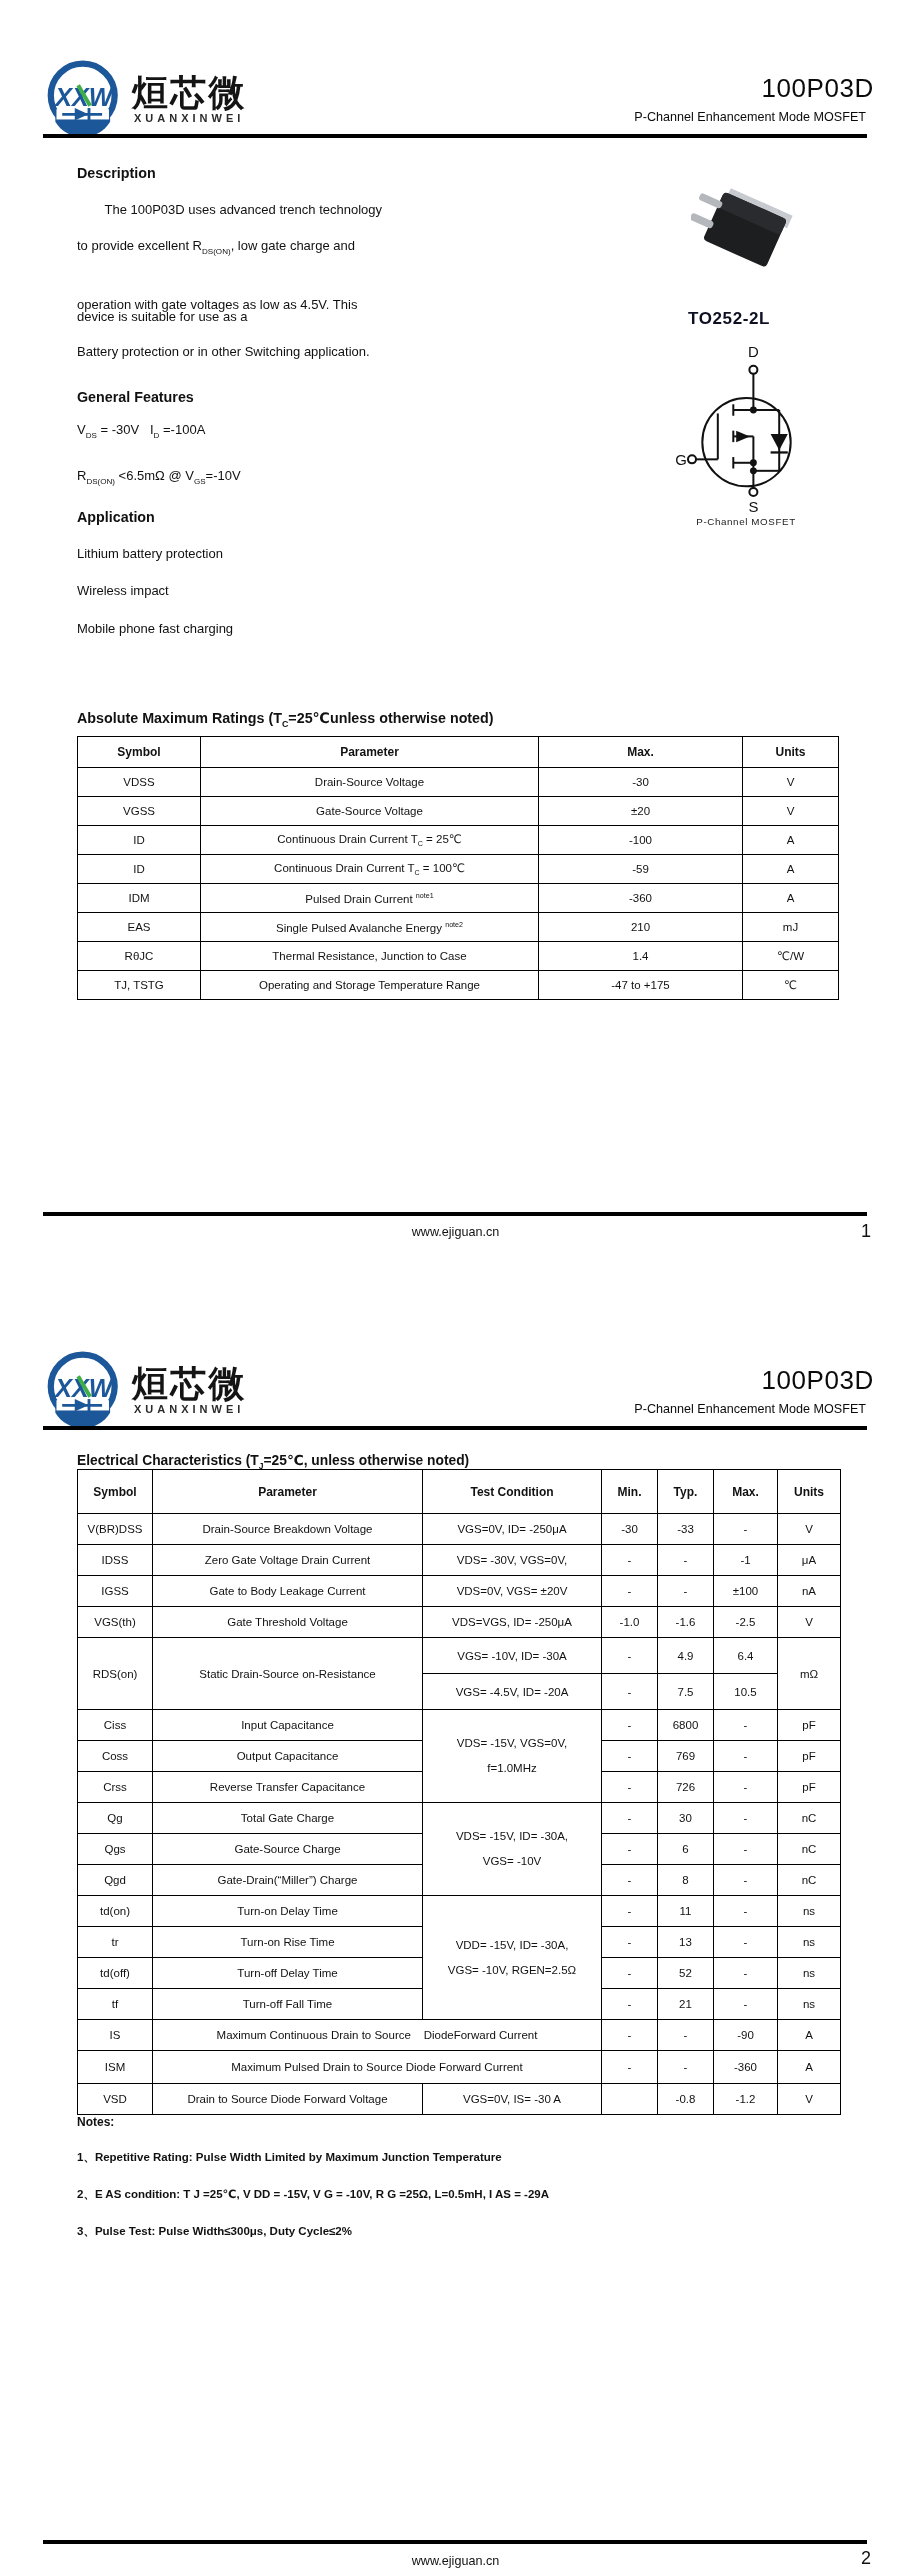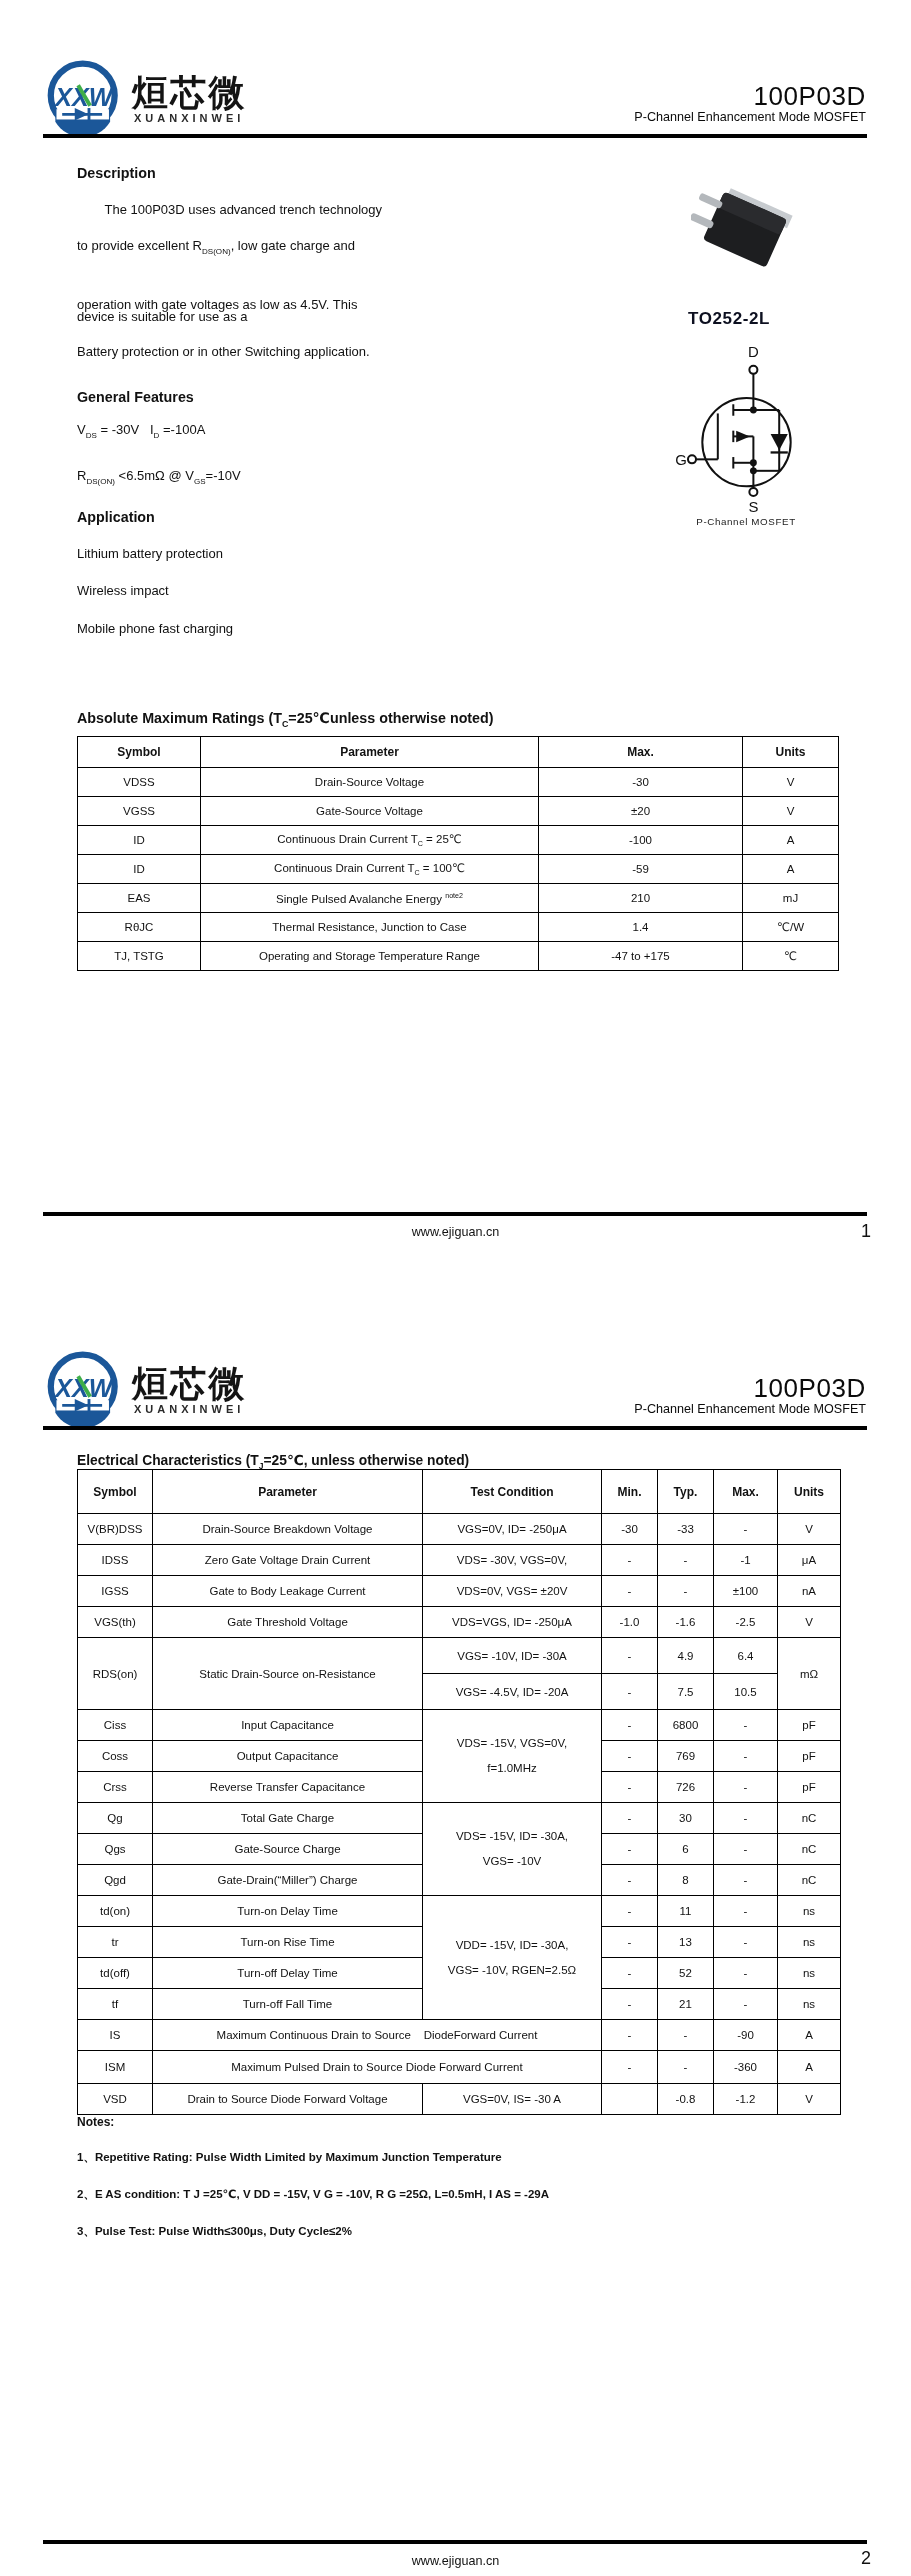--- a/index.html
+++ b/index.html
@@ -9,21 +9,21 @@
     font-family:"Liberation Sans","DejaVu Sans",sans-serif;
     color:#111;
   }
   .page { position:relative; width:911px; height:1288px; background:#fff; overflow:hidden; }
 
   
   .brand { position:absolute; left:45px; top:59px; width:298px; height:77px; }
   .brand-svg { position:absolute; left:0; top:0; }
   .brand-cn { position:absolute; left:87px; top:10.3px; font-size:36px; font-weight:bold; color:#141414; letter-spacing:2.3px; white-space:nowrap; }
   .brand-en { position:absolute; left:89px; top:53px; font-size:11px; font-weight:600; color:#2a2a2a; letter-spacing:4px; white-space:nowrap; }
-  .part-number { position:absolute; right:45px; text-align:center; font-size:26px; color:#0b0b0b; letter-spacing:0.6px;margin-top:8px; }
+  .part-number { position:absolute; right:37px; text-align:center; font-size:26px; color:#0b0b0b; letter-spacing:0.6px; }
   .subtitle    { position:absolute; right:45px; text-align:center; font-size:12.6px; color:#0b0b0b; }
   .rule { position:absolute; left:43px; width:824px; height:4px; background:#000; }
 
   
   .h2 { position:absolute; left:77px; font-size:14.3px; font-weight:bold; white-space:nowrap; }
   .tline { position:absolute; left:77px; font-size:13px; white-space:nowrap; }
   .indent { padding-left:27.5px; }
   sub { font-size:0.62em; }
   sup { font-size:0.62em; }
 
@@ -168,20 +168,26 @@
           <td>-100</td>
           <td>A</td>
         </tr>
     <tr style="height:29px">
           <td>ID</td>
           <td>Continuous Drain Current T<sub>C</sub> = 100℃</td>
           <td>-59</td>
           <td>A</td>
         </tr>
     <tr style="height:29px">
+          <td>IDM</td>
+          <td>Pulsed Drain Current <sup>note1</sup></td>
+          <td>-360</td>
+          <td>A</td>
+        </tr>
+    <tr style="height:29px">
           <td>EAS</td>
           <td>Single Pulsed Avalanche Energy <sup>note2</sup></td>
           <td>210</td>
           <td>mJ</td>
         </tr>
     <tr style="height:29px">
           <td>RθJC</td>
           <td>Thermal Resistance, Junction to Case</td>
           <td>1.4</td>
           <td>℃/W</td>

